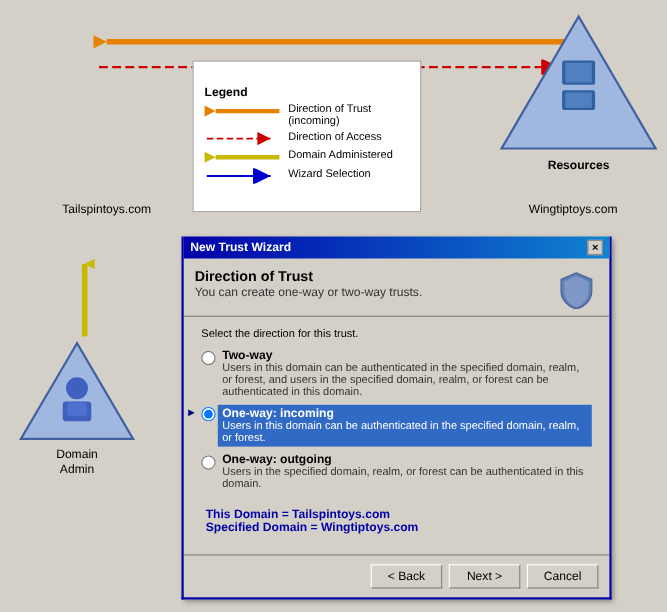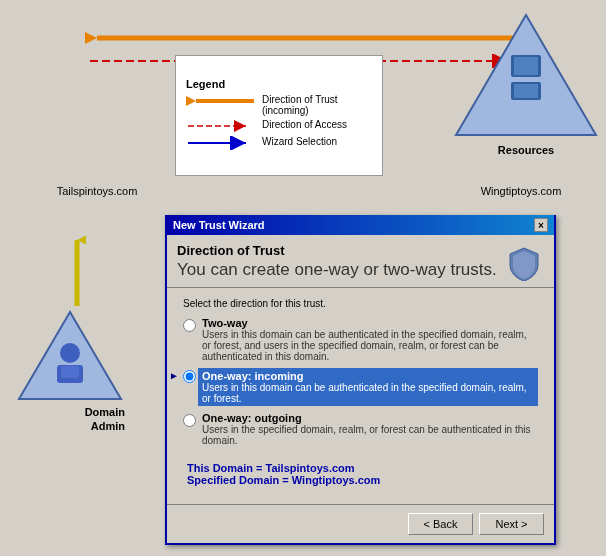--- a/index.html
+++ b/index.html
@@ -147,21 +147,21 @@
       align-items: flex-start;
       border-bottom: 1px solid #808080;
       margin-bottom: 4px;
     }
     .dialog-header-text h2 {
       font-size: 13px;
       font-weight: bold;
       margin-bottom: 2px;
     }
     .dialog-header-text p {
-      font-size: 17px;
+      font-size: 11px;
       color: #333;
     }
     .dialog-header-icon {
       width: 40px;
       height: 40px;
       background: #d4d0c8;
       display: flex;
       align-items: center;
       justify-content: center;
     }
@@ -310,20 +310,31 @@
         <defs>
           <marker id="la2" markerWidth="8" markerHeight="8" refX="8" refY="4" orient="auto">
             <polygon points="0,0 8,4 0,8" fill="#cc0000"></polygon>
           </marker>
         </defs>
         <line x1="2" y1="7" x2="60" y2="7" stroke="#cc0000" stroke-width="1.5" stroke-dasharray="6,3" marker-end="url(#la2)"></line>
       </svg>
       <span class="legend-text">Direction of Access</span>
     </div>
 
+    <div class="legend-row">
+      <svg class="legend-arrow" viewBox="0 0 70 14" xmlns="http://www.w3.org/2000/svg">
+        <defs>
+          <marker id="la3" markerWidth="8" markerHeight="8" refX="0" refY="4" orient="auto">
+            <polygon points="8,0 0,4 8,8" fill="#c8b800"></polygon>
+          </marker>
+        </defs>
+        <line x1="68" y1="7" x2="10" y2="7" stroke="#c8b800" stroke-width="4" marker-end="url(#la3)"></line>
+      </svg>
+      <span class="legend-text">Domain Administered</span>
+    </div>
 
     <div class="legend-row">
       <svg class="legend-arrow" viewBox="0 0 70 14" xmlns="http://www.w3.org/2000/svg">
         <defs>
           <marker id="la4" markerWidth="8" markerHeight="8" refX="8" refY="4" orient="auto">
             <polygon points="0,0 8,4 0,8" fill="#0000cc"></polygon>
           </marker>
         </defs>
         <line x1="2" y1="7" x2="60" y2="7" stroke="#0000cc" stroke-width="2" marker-end="url(#la4)"></line>
       </svg>
@@ -343,21 +354,21 @@
 
 <div style="position:absolute;left:15px;top:308px;width:110px;">
   <svg width="110" height="95" viewBox="0 0 110 95" xmlns="http://www.w3.org/2000/svg">
     <polygon points="55,4 4,91 106,91" fill="#a0b8e0" stroke="#4060a0" stroke-width="2"></polygon>
 
     <circle cx="55" cy="45" r="10" fill="#4060c0"></circle>
     <rect x="42" y="57" width="26" height="18" rx="3" fill="#4060c0"></rect>
 
     <rect x="46" y="58" width="18" height="12" rx="2" fill="#5070d0"></rect>
   </svg>
-  <div style="text-align:right;font-size:11px;font-weight:bold;line-height:1.3;">Domain<br>Admin</div>
+  <div style="text-align:center;font-size:11px;font-weight:normal;line-height:1.3;">Domain<br>Admin</div>
 </div>
 
 <div class="dialog">
 
   <div class="dialog-titlebar">
     <span>New Trust Wizard</span>
     <div class="dialog-close-btn">×</div>
   </div>
 
   <div class="dialog-header">
@@ -403,14 +414,15 @@
 
     <div class="info-text">
       <div>This Domain = Tailspintoys.com</div>
       <div>Specified Domain = Wingtiptoys.com</div>
     </div>
   </div>
 
   <div class="dialog-footer">
     <button class="btn">&lt; Back</button>
     <button class="btn">Next &gt;</button>
+    <button class="btn">Cancel</button>
   </div>
 </div>
 
 </body></html>

